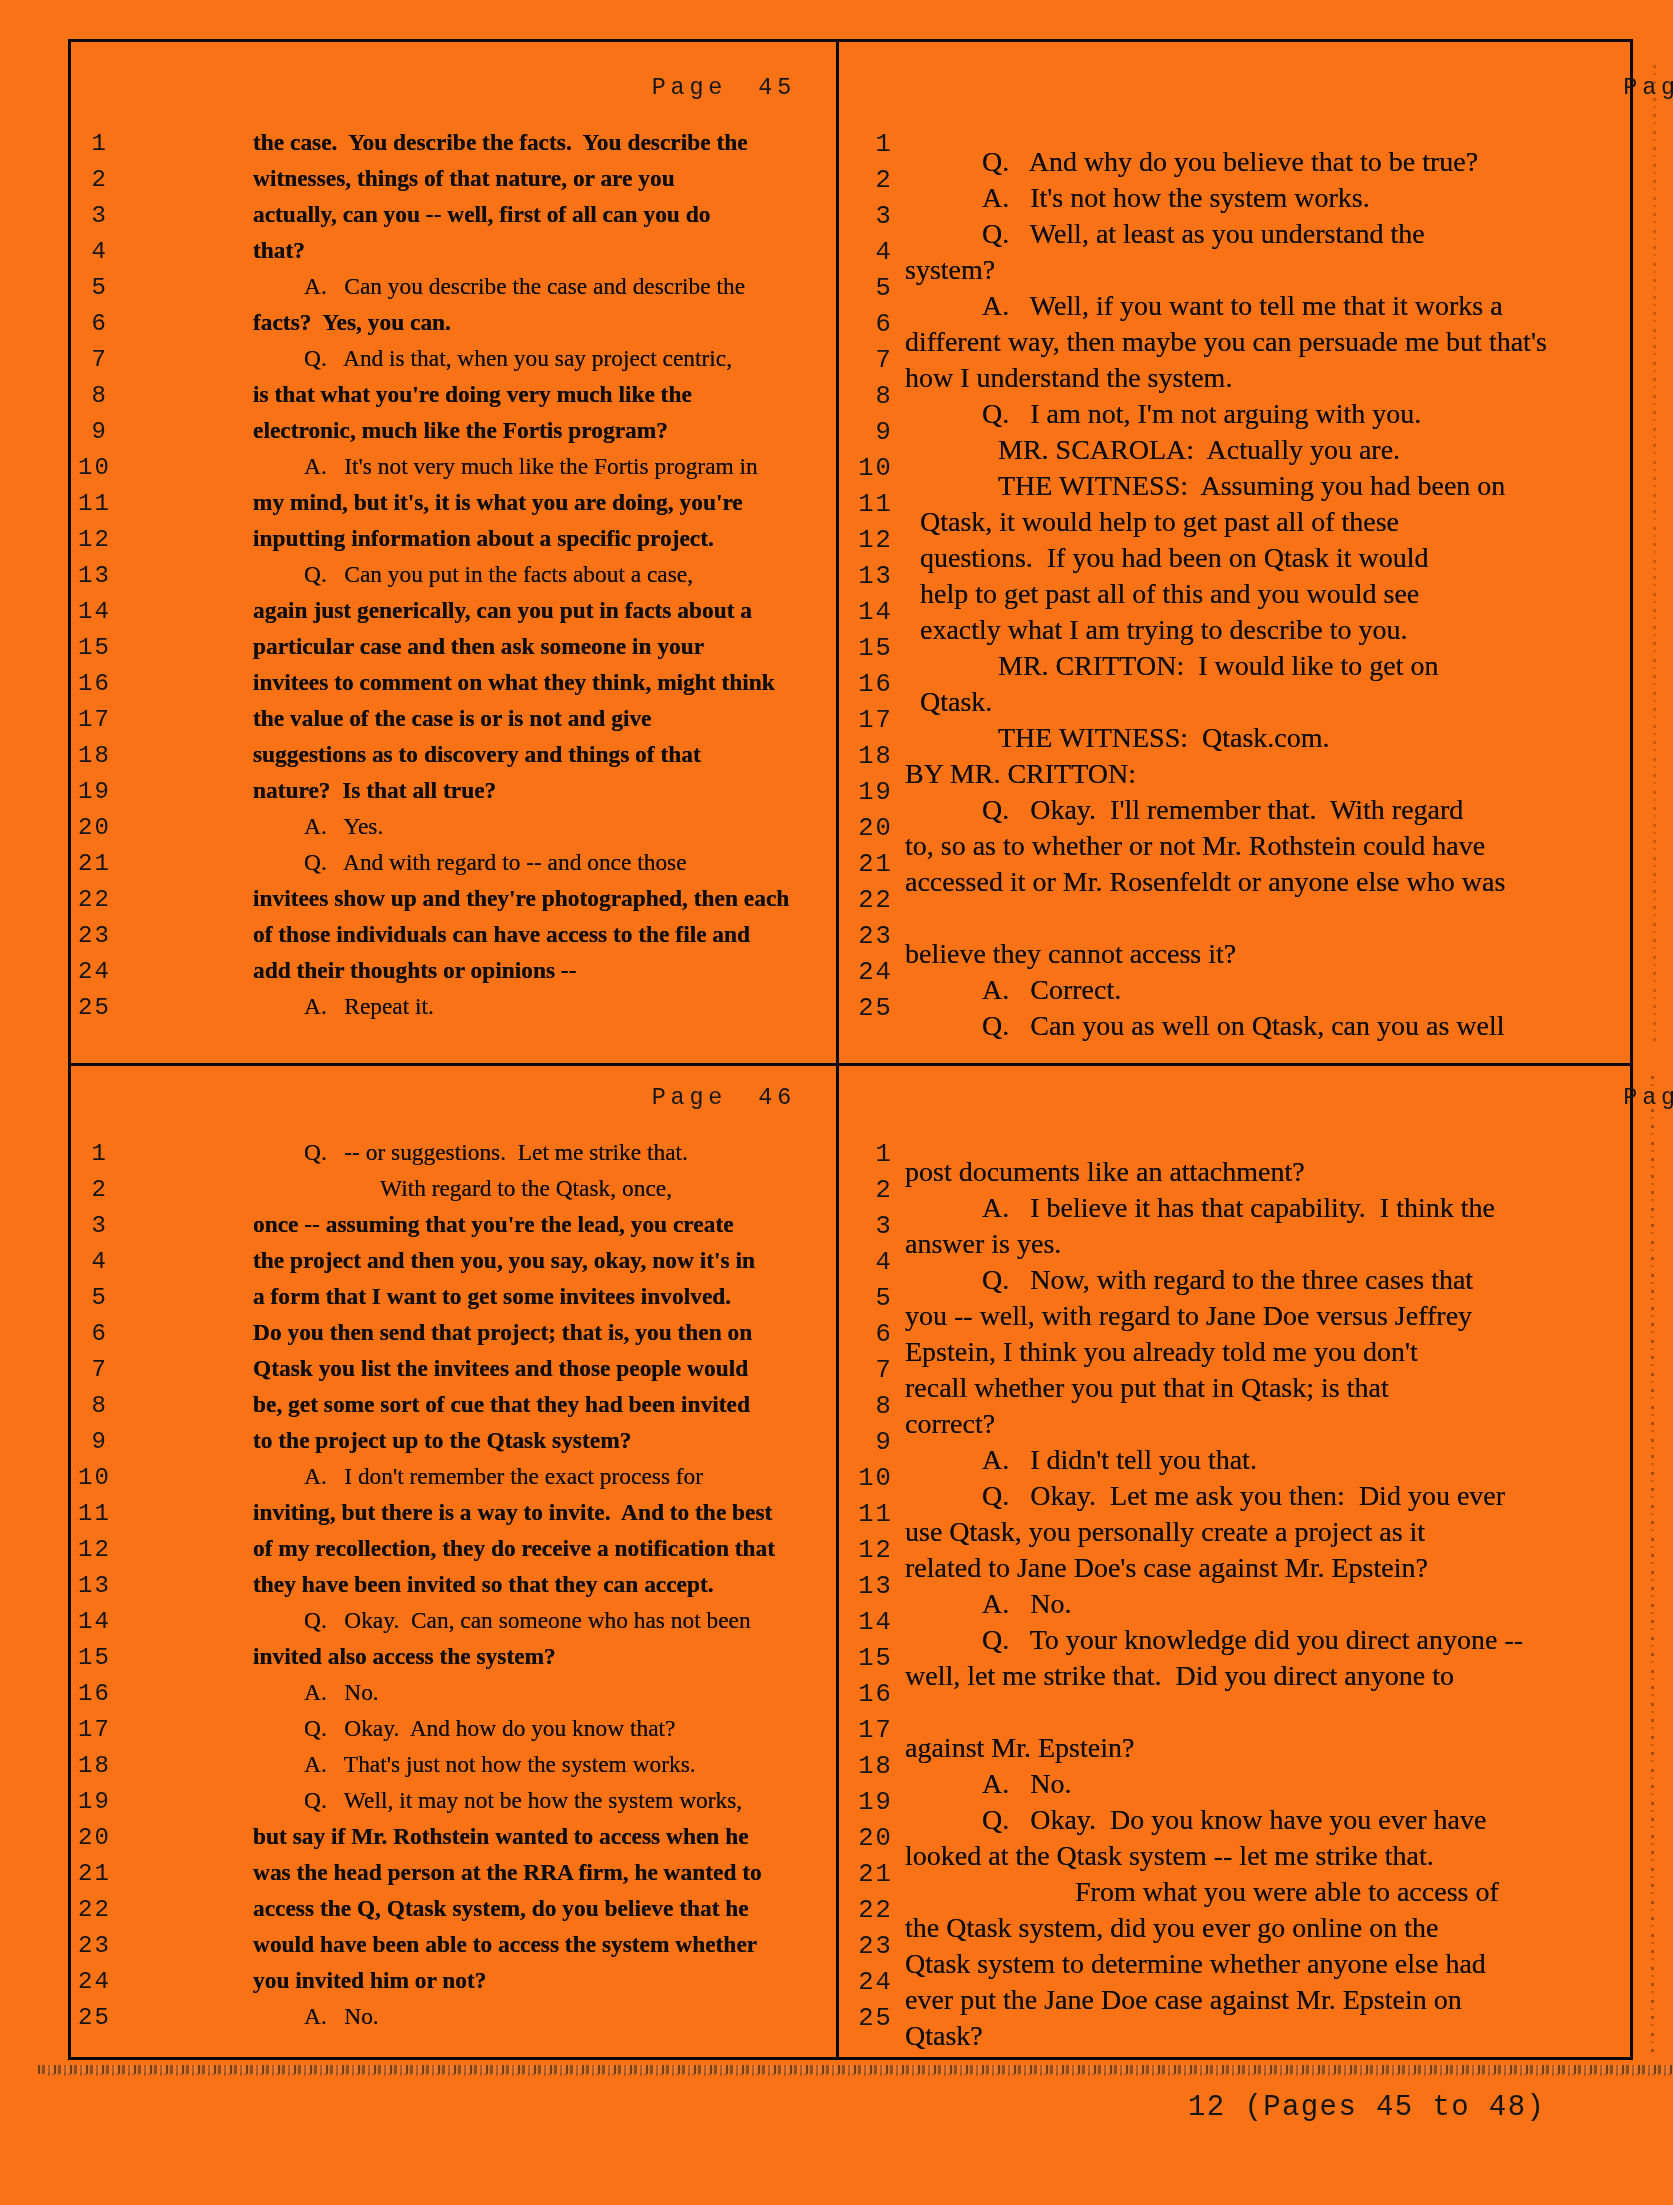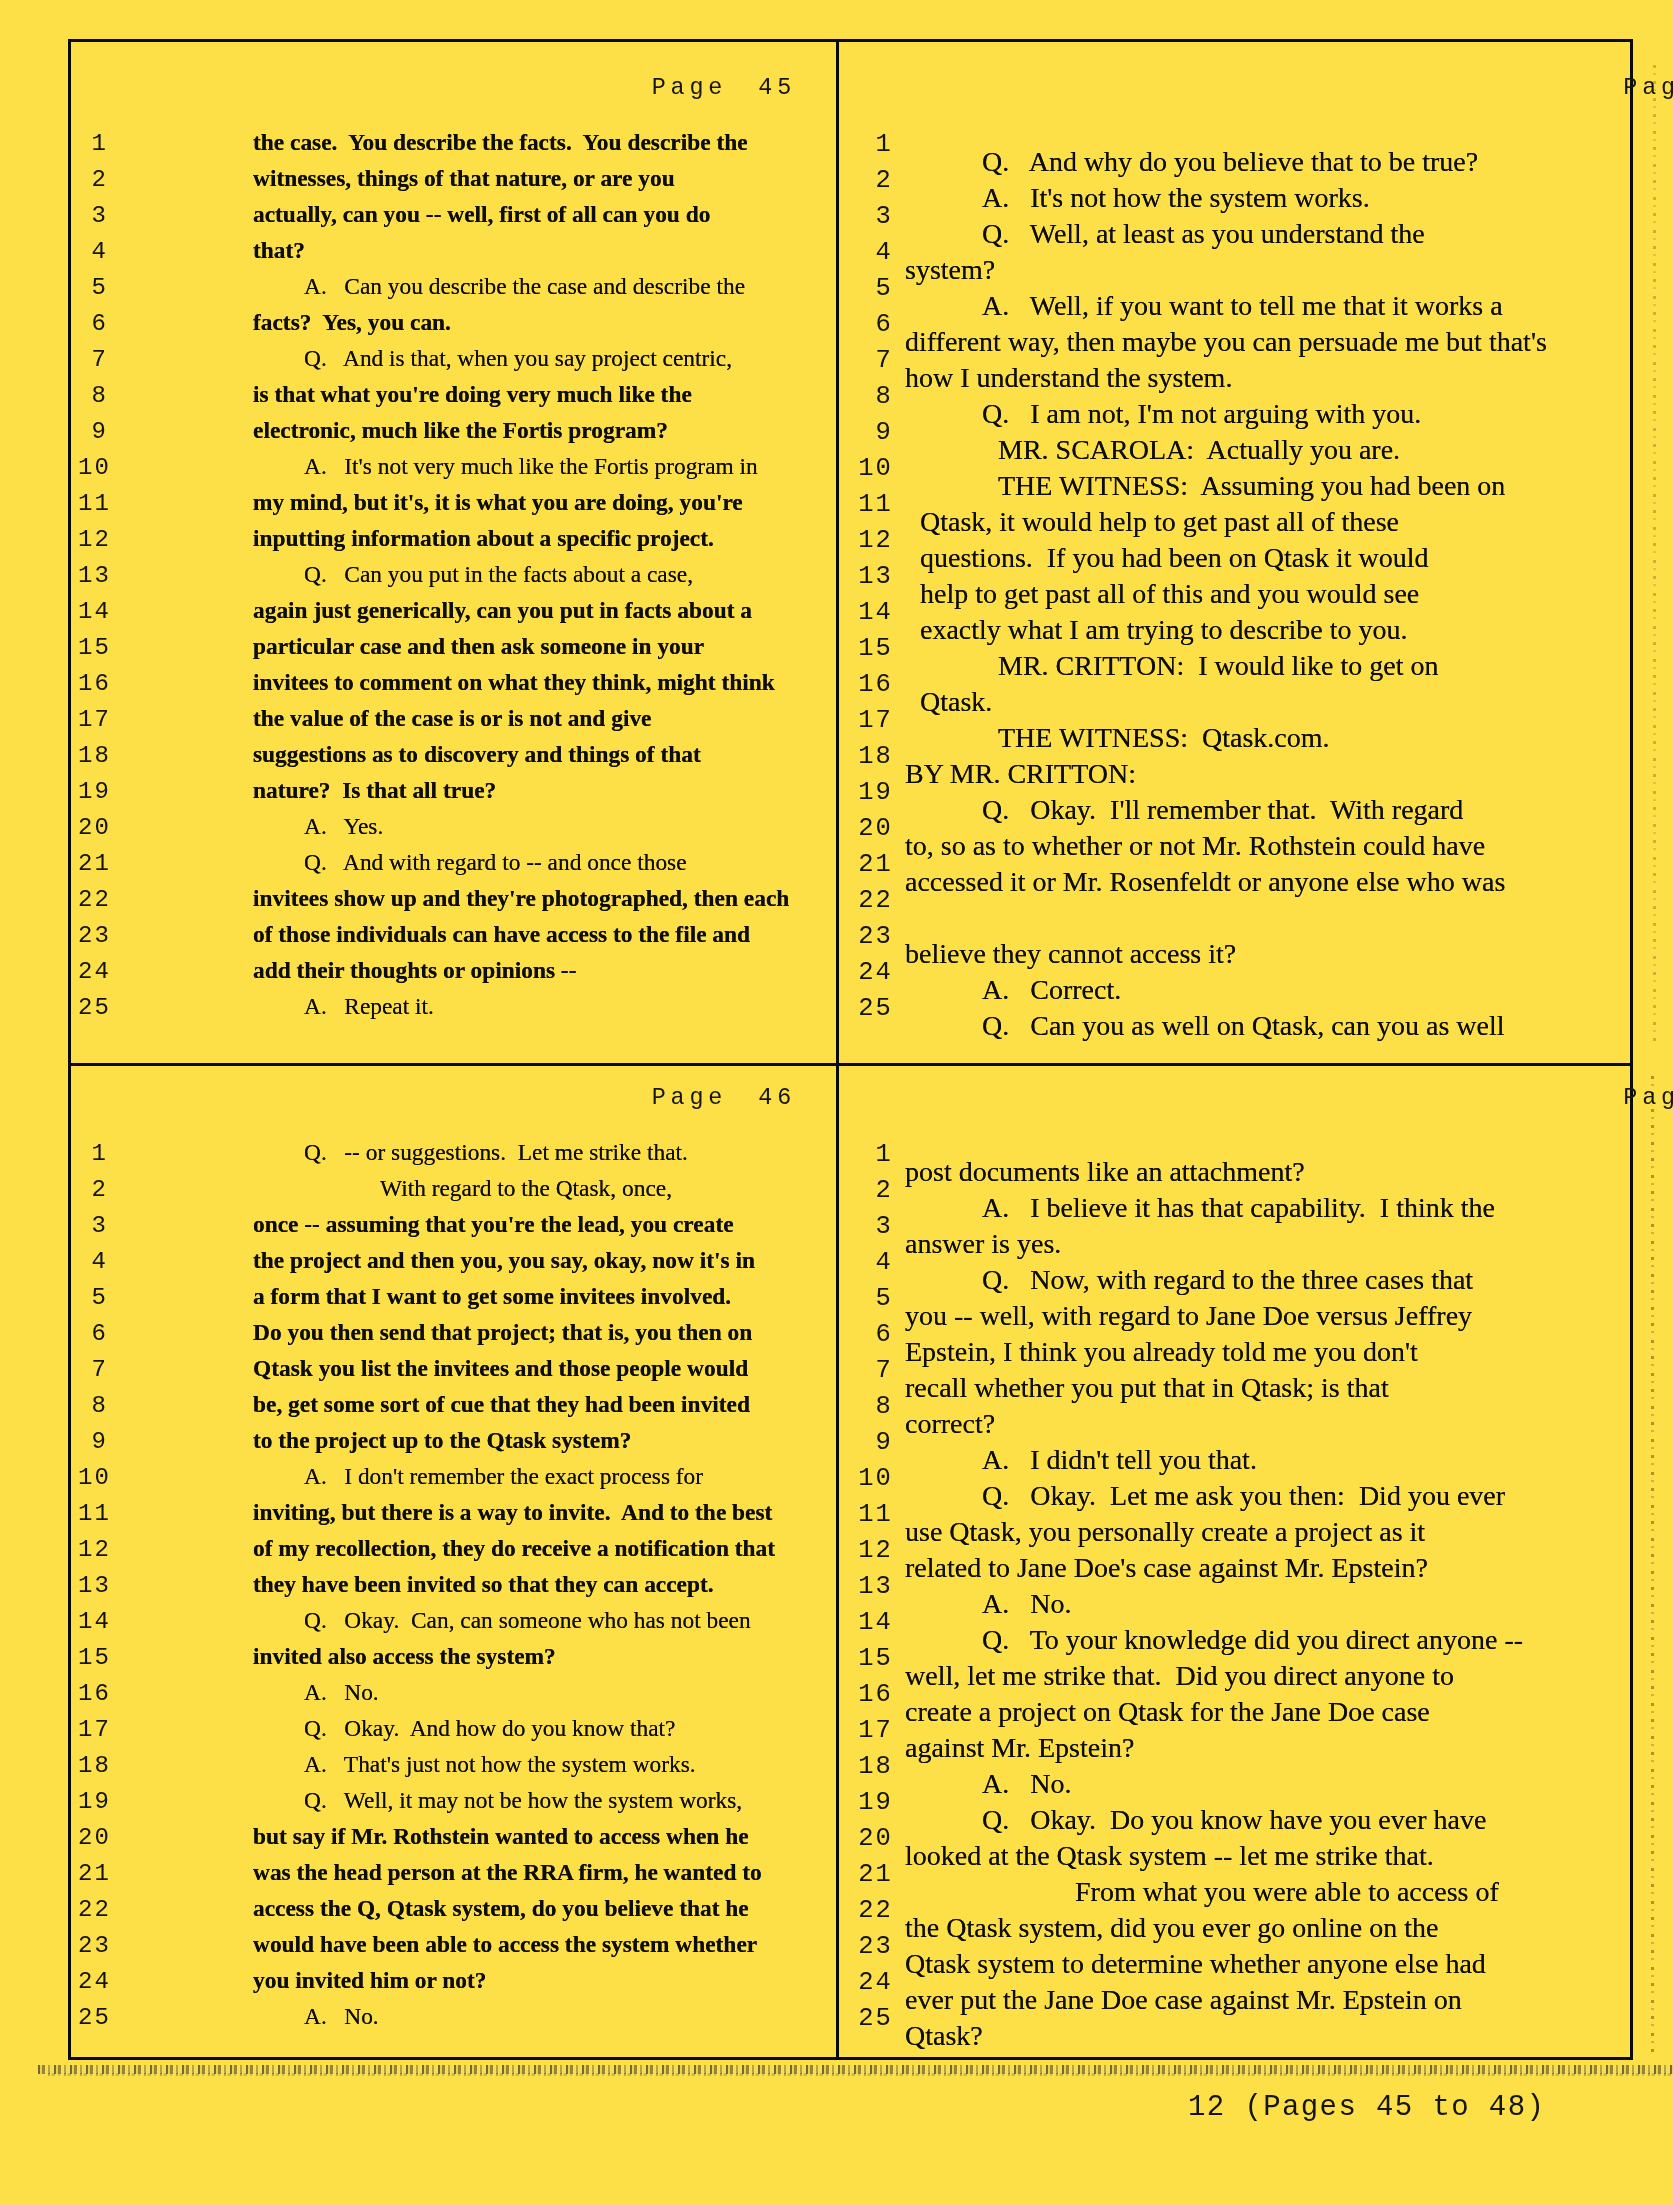--- a/index.html
+++ b/index.html
@@ -4,21 +4,21 @@
 <title>Document</title>
 <style>
   html,body{margin:0;padding:0;}
   body{
     width:1674px;height:2205px;position:relative;
     background:#ffffff;
     font-family:"Liberation Serif", serif;
     color:#0d0d0d;
     overflow:hidden;
   }
-  .sheet{position:absolute;inset:0;background:#fde047;}
+  .sheet{position:absolute;inset:0;background:#f97316;}
   .box{
     position:absolute;left:68px;top:39px;width:1559px;height:2015px;
     border:3.4px solid #0a0a0a;
   }
   .vdiv{position:absolute;left:765px;top:0;width:3.4px;height:100%;background:#0a0a0a;}
   .hdiv{position:absolute;left:0;top:1021px;width:100%;height:3.4px;background:#0a0a0a;}
   .page{position:absolute;overflow:hidden;}
   .page.col-l{left:0;width:765px;}
   .page.col-r{left:768px;width:952px;}
   .page.row-top{top:0;height:1021px;}
@@ -473,21 +473,20 @@
           <div class="line">
             <span class="n">14</span>
             <span class="t i-q">Q.   To your knowledge did you direct anyone --</span>
           </div>
           <div class="line">
             <span class="n">15</span>
             <span class="t i-b">well, let me strike that.  Did you direct anyone to</span>
           </div>
           <div class="line">
             <span class="n">16</span>
-            <span class="t i-b">create a project on Qtask for the Jane Doe case</span>
           </div>
           <div class="line">
             <span class="n">17</span>
             <span class="t i-b">against Mr. Epstein?</span>
           </div>
           <div class="line">
             <span class="n">18</span>
             <span class="t i-q">A.   No.</span>
           </div>
           <div class="line">

